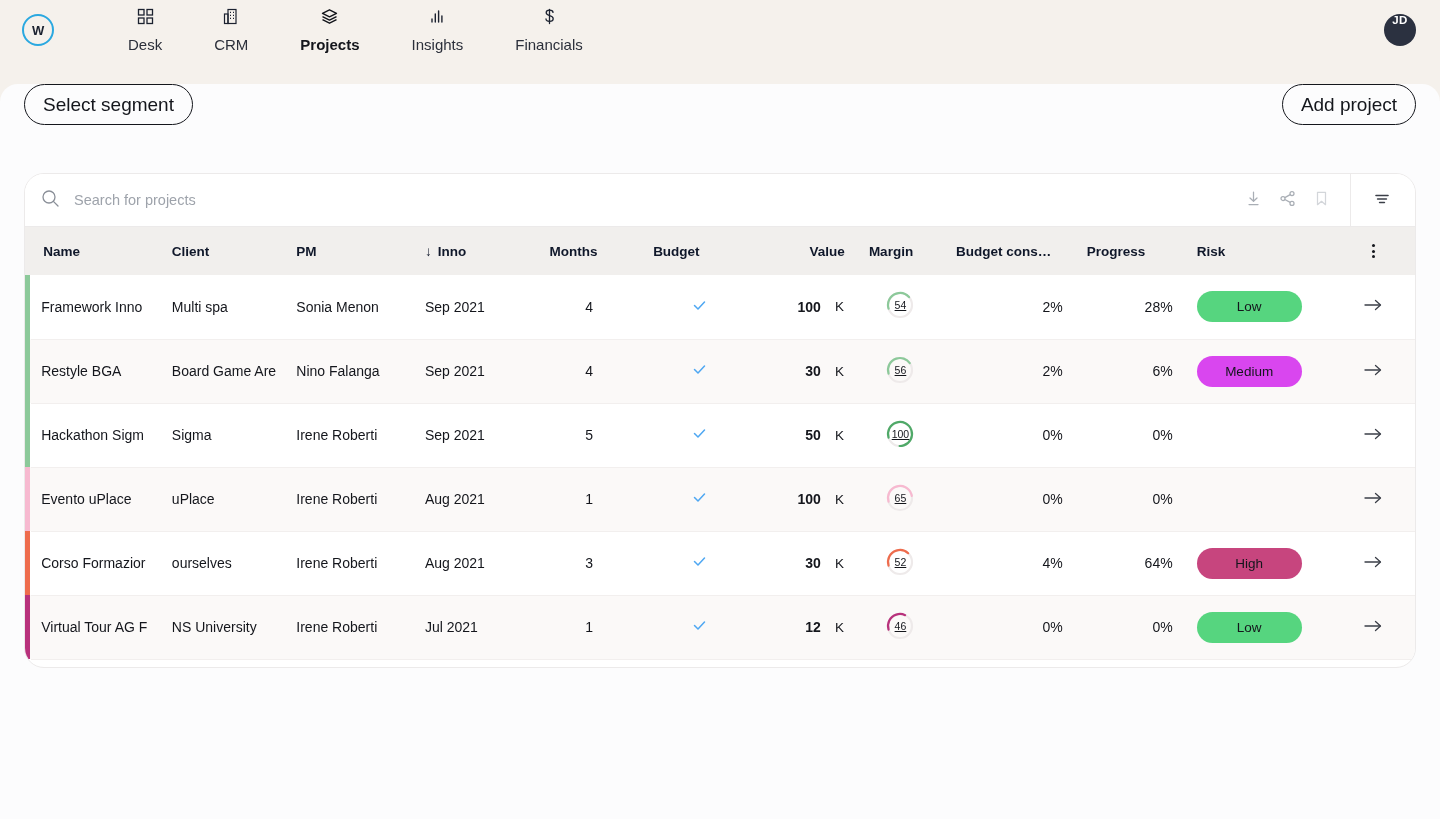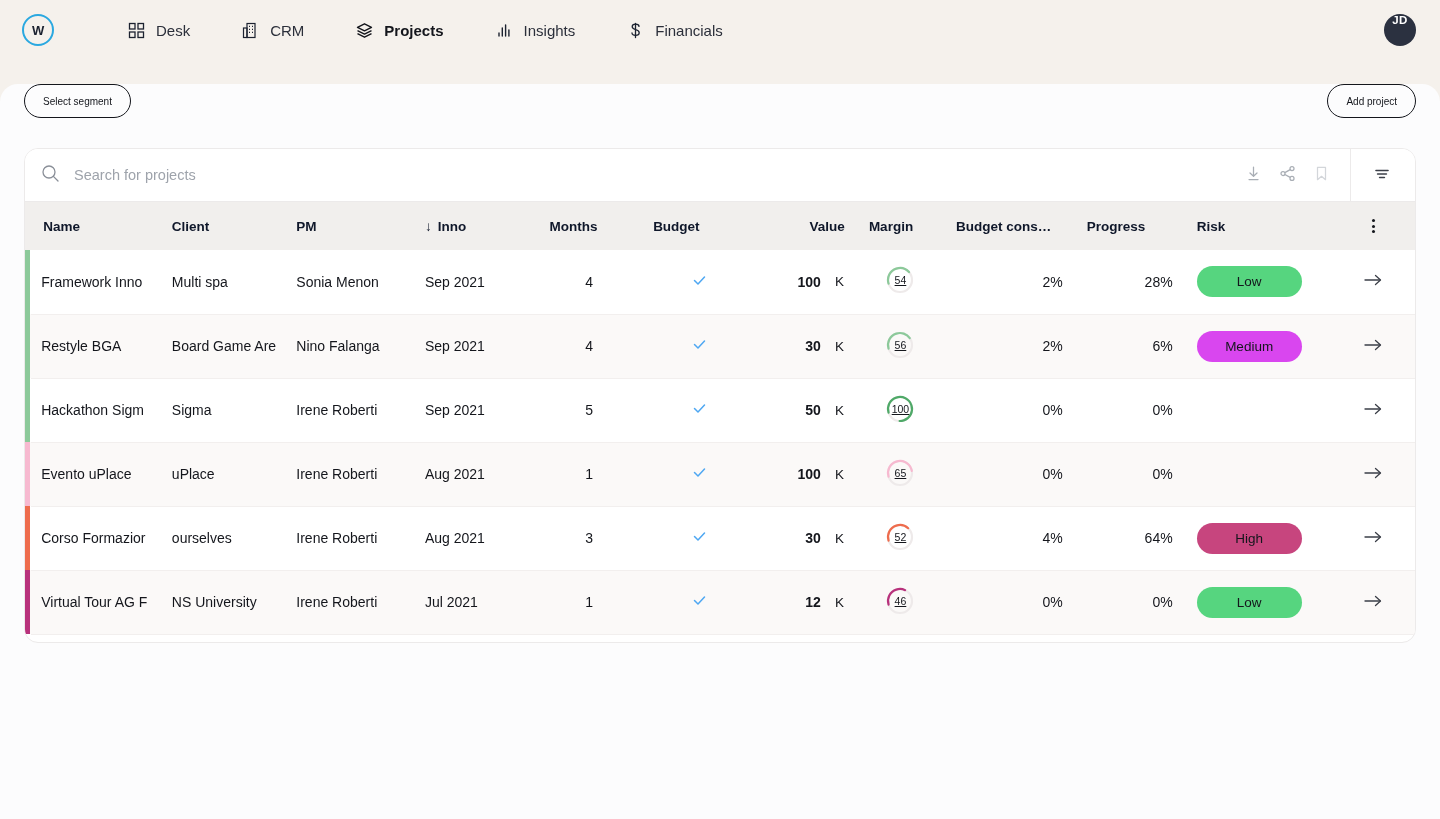--- a/index.html
+++ b/index.html
@@ -24,20 +24,21 @@
     display: flex; align-items: center; justify-content: center;
     background: #f5f1ec;
     flex: 0 0 auto;
   }
   .logo span { font-size: 13px; font-weight: bold; color: #1c2230; letter-spacing: -0.5px; }
   .navitems { display: flex; align-items: center; margin-left: 74px; }
   .navitem {
     display: flex; align-items: center; gap: 11px;
     margin-right: 52px; cursor: pointer;
     color: #1c2230;
+    flex-direction: column;
   }
   .navitem .lbl { font-size: 15px; color: #2b2f3a; }
   .navitem.active .lbl { font-weight: bold; color: #14161c; }
   .navicon { width: 17px; height: 17px; display:block; }
 
   .avatar {
     position: absolute; right: 24px; top: 14px;
     width: 32px; height: 32px; border-radius: 50%;
     background: #2b3140; color: #fff;
     display: flex; align-items: flex-start; justify-content: center;
@@ -63,33 +64,33 @@
     display: flex; align-items: center; justify-content: center;
     cursor: pointer;
   }
 
   .actions-row {
     display: flex; align-items: center; justify-content: space-between;
     margin-top: 24px;
   }
   .pill-btn {
     border: 1.4px solid #14161c; background: transparent;
-    border-radius: 999px; padding: 0 18px; height: 34px;
-    font-size: 10px; color: #14161c;
+    border-radius: 999px; padding: 0 18px; height: 41px;
+    font-size: 19px; color: #14161c;
     font-family: "Liberation Sans", sans-serif;
     cursor: pointer;
     display: flex; align-items: center;
   }
   .pill-btn.bold { font-weight: normal; }
 
   
   .card {
-    margin-top: 30px;
+    margin-top: 48px;
     border: 1px solid #eceaea;
-    border-radius: 14px;
+    border-radius: 20px;
     background: #fff;
     overflow: hidden;
     height: 495px;
   }
 
   .searchbar {
     height: 53px; display: flex; align-items: center;
     border-bottom: 1px solid #eceaea;
     background: #fff;
     position: relative;

